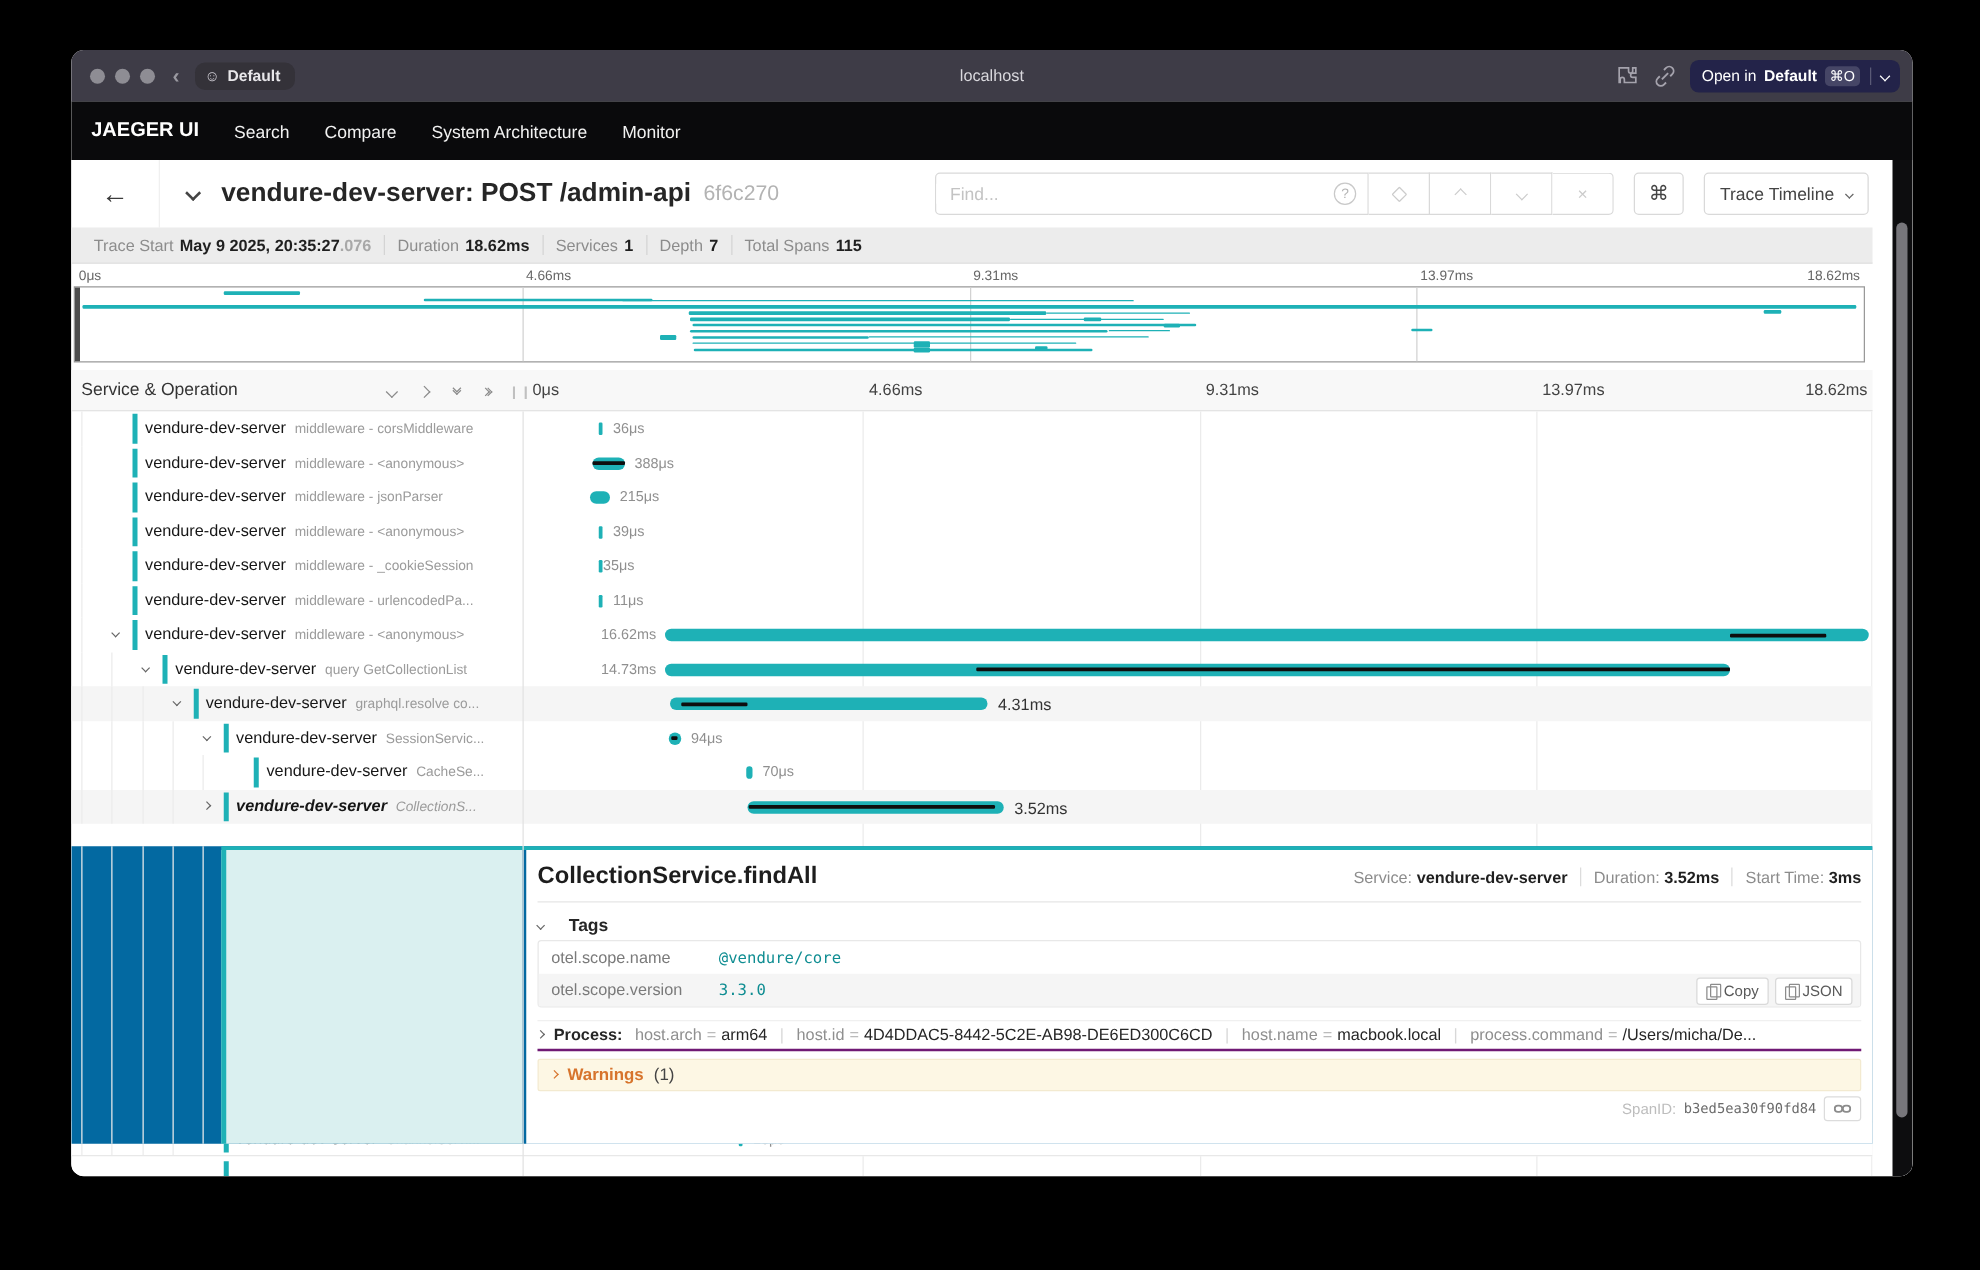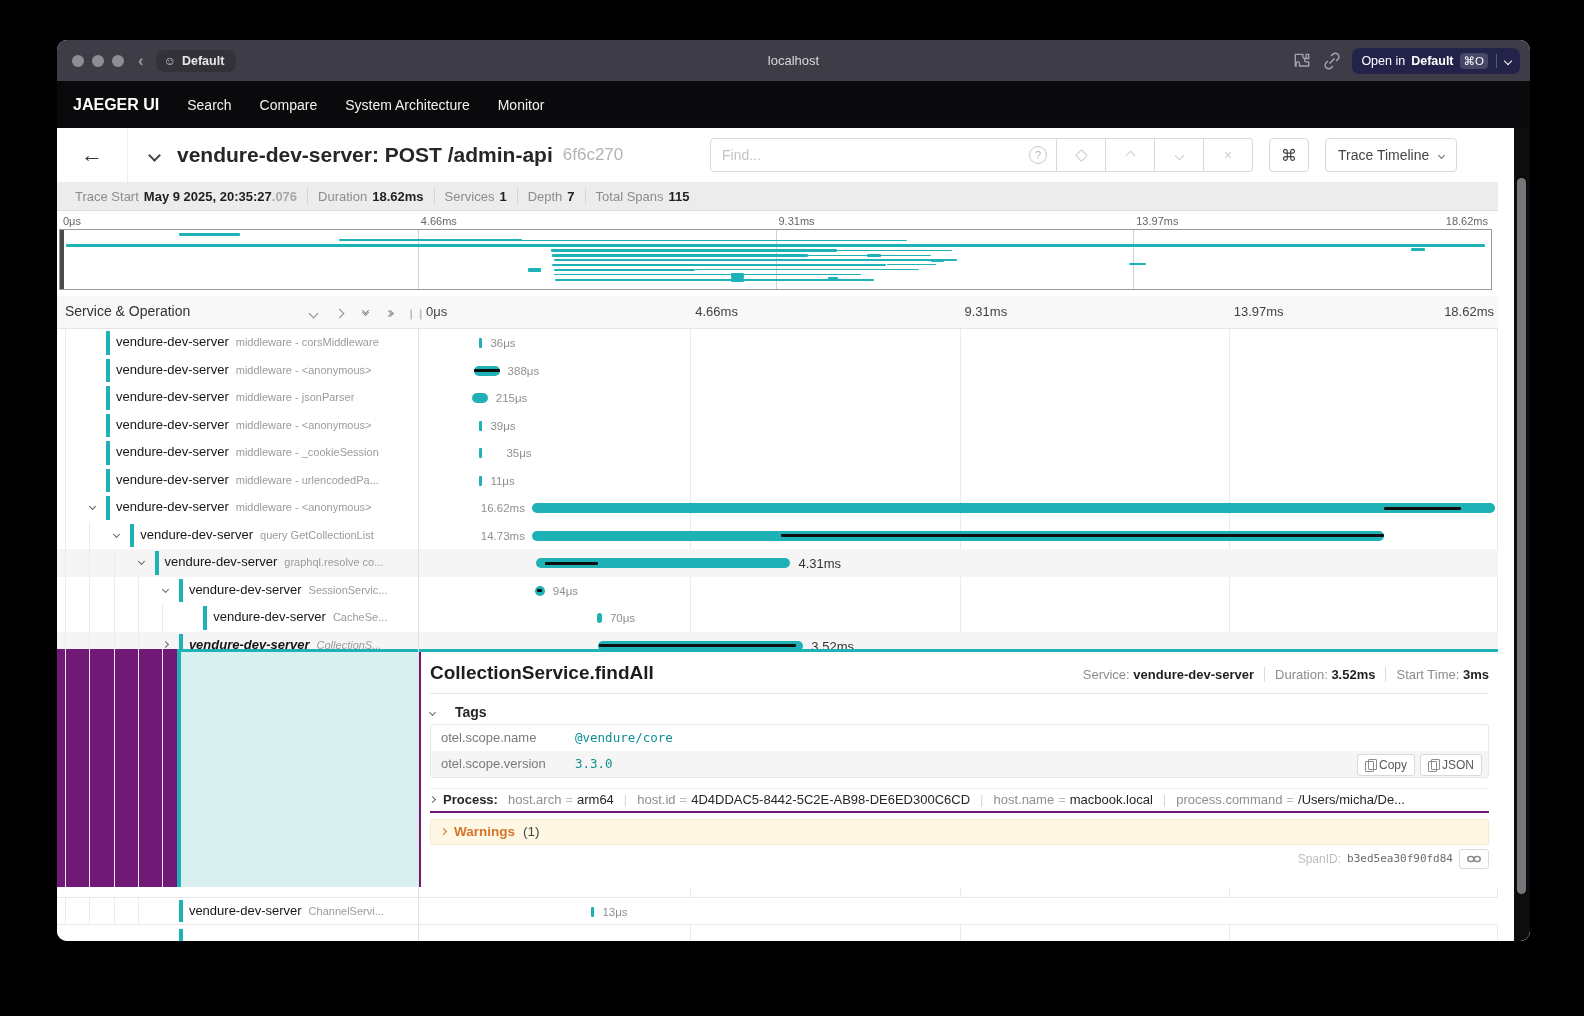--- a/index.html
+++ b/index.html
@@ -47,21 +47,21 @@
   .scrollstrip { position:absolute; right:0; top:0; width:16px; height:813px; background:#0d0d0f; }
   .thumb { position:absolute; left:3px; top:50px; width:9px; height:716px; border-radius:5px; background:#77767b; }
 
   
   .titlebar { position:absolute; left:0; top:0; width:100%; height:54px; display:flex; align-items:center; }
   .backarrow { font-size:22px; color:#3b3b3b; padding:0 24px; height:100%; display:flex; align-items:center; border-right:1px solid #f0f0f0; }
   .titlecaret { margin:0 18px 0 22px; }
   .titlecaret .chv { width:9px; height:9px; border-width:2px; border-color:#444; }
   .ttl { font-size:21px; font-weight:600; color:#262626; }
   .tid { font-size:17px; color:#b3b3b3; margin-left:10px; }
-  .findgrp { position:absolute; left:653px; top:10px; display:flex; align-items:center; }
+  .findgrp { position:absolute; left:691px; top:10px; display:flex; align-items:center; }
   .findbox { display:flex; align-items:center; border:1px solid #d9d9d9; border-radius:4px 0 0 4px; height:34px; width:347px; background:#fff; }
   .findbox input { border:0; outline:none; flex:1; padding:0 11px; font-size:14px; color:#333; font-family:"Liberation Sans",sans-serif; }
   .findbox input::placeholder { color:#c3c3c3; }
   .qmark { width:18px; height:18px; border:1.5px solid #c9c9c9; border-radius:50%; color:#b5b5b5; font-size:11px; display:flex; align-items:center; justify-content:center; margin-right:9px; }
   .fbtn { width:49px; height:34px; border:1px solid #d9d9d9; border-left:none; background:#fff; display:flex; align-items:center; justify-content:center; color:#ccc; font-size:14px; }
   .diamond { width:9px; height:9px; border:1.5px solid #ccc; transform:rotate(45deg); border-radius:1px; }
   .cmdbtn { margin-left:16px; width:40px; height:34px; border:1px solid #d9d9d9; border-radius:4px; background:#fff; display:flex; align-items:center; justify-content:center; font-size:16px; color:#444; }
   .viewsel { margin-left:16px; height:34px; border:1px solid #d9d9d9; border-radius:4px; background:#fff; display:flex; align-items:center; gap:10px; padding:0 12px; font-size:14px; color:#444; }
 
   
@@ -102,21 +102,21 @@
   .svc .op { font-size:11px; color:#9b9b9b; font-weight:400; margin-left:7px; }
   .svc.sel { font-weight:700; font-style:italic; }
   .tl { position:absolute; left:364px; top:0; width:1077px; height:27.5px; }
   .bar { position:absolute; top:9px; height:10px; background:var(--accent); border-radius:5px; }
   .bar .blk { position:absolute; top:3.5px; height:3px; background:#0e0e0e; border-radius:1px; }
   .tbar { position:absolute; top:9px; width:3px; height:10px; background:var(--accent); border-radius:1px; }
   .durlbl { position:absolute; top:8px; font-size:11.5px; color:#8f8f8f; white-space:nowrap; }
   .durlbl.dark { color:#333; font-size:13px; top:7px; }
 
   
-  .detail { position:absolute; left:0; top:320px; width:100%; height:238px; z-index:2; background:#701a75; }
+  .detail { position:absolute; left:0; top:348px; width:100%; height:238px; z-index:2; background:#0369a1; }
   .d-teal-top { position:absolute; left:120px; right:0; top:0; height:2.5px; background:var(--accent); }
   .d-left { position:absolute; left:120px; top:2.5px; bottom:0; width:241px; background:#daf0f0; }
   .d-left .strip { top:0; bottom:0; left:0; }
   .d-gutter-guides { position:absolute; left:0; top:0; bottom:0; width:120px; }
   .d-main { position:absolute; left:364px; right:0; top:2.5px; bottom:0; background:#fff; padding:10px 9px 0 9px; }
   .d-titlerow { display:flex; align-items:baseline; border-bottom:1px solid #e6e6e6; padding-bottom:9px; }
   .d-title { font-size:19px; font-weight:600; color:#1d1d1d; }
   .d-meta { margin-left:auto; display:flex; align-items:center; font-size:13px; color:#8c8c8c; }
   .d-meta .mi { padding:0 10px; border-right:1px solid #dcdcdc; }
   .d-meta .mi:last-child { border-right:none; padding-right:0; }
@@ -433,21 +433,21 @@
                 <div class="tbar" style="left: 5.4%;"></div>
                 <span class="durlbl" style="left: 5.7%; margin-left: 8px;">39μs</span>
               </div>
             </div>
             <div class="trow" style="top: 110px;">
               <div class="guide" style="left: 8px;"></div>
               <div class="strip" style="left: 49px;"></div>
               <span class="svc" style="left: 59px;"><span>vendure-dev-server</span><span class="op">middleware - _cookieSession</span></span>
               <div class="tl">
                 <div class="tbar" style="left: 5.4%;"></div>
-                <span class="durlbl" style="left: 5.7%; margin-left: 24px;">35μs</span>
+                <span class="durlbl" style="left: 5.7%; margin-left: 0;">35μs</span>
               </div>
             </div>
             <div class="trow" style="top: 137.5px;">
               <div class="guide" style="left: 8px;"></div>
               <div class="strip" style="left: 49px;"></div>
               <span class="svc" style="left: 59px;"><span>vendure-dev-server</span><span class="op">middleware - urlencodedPa...</span></span>
               <div class="tl">
                 <div class="tbar" style="left: 5.4%;"></div>
                 <span class="durlbl" style="left: 5.7%; margin-left: 8px;">11μs</span>
               </div>

